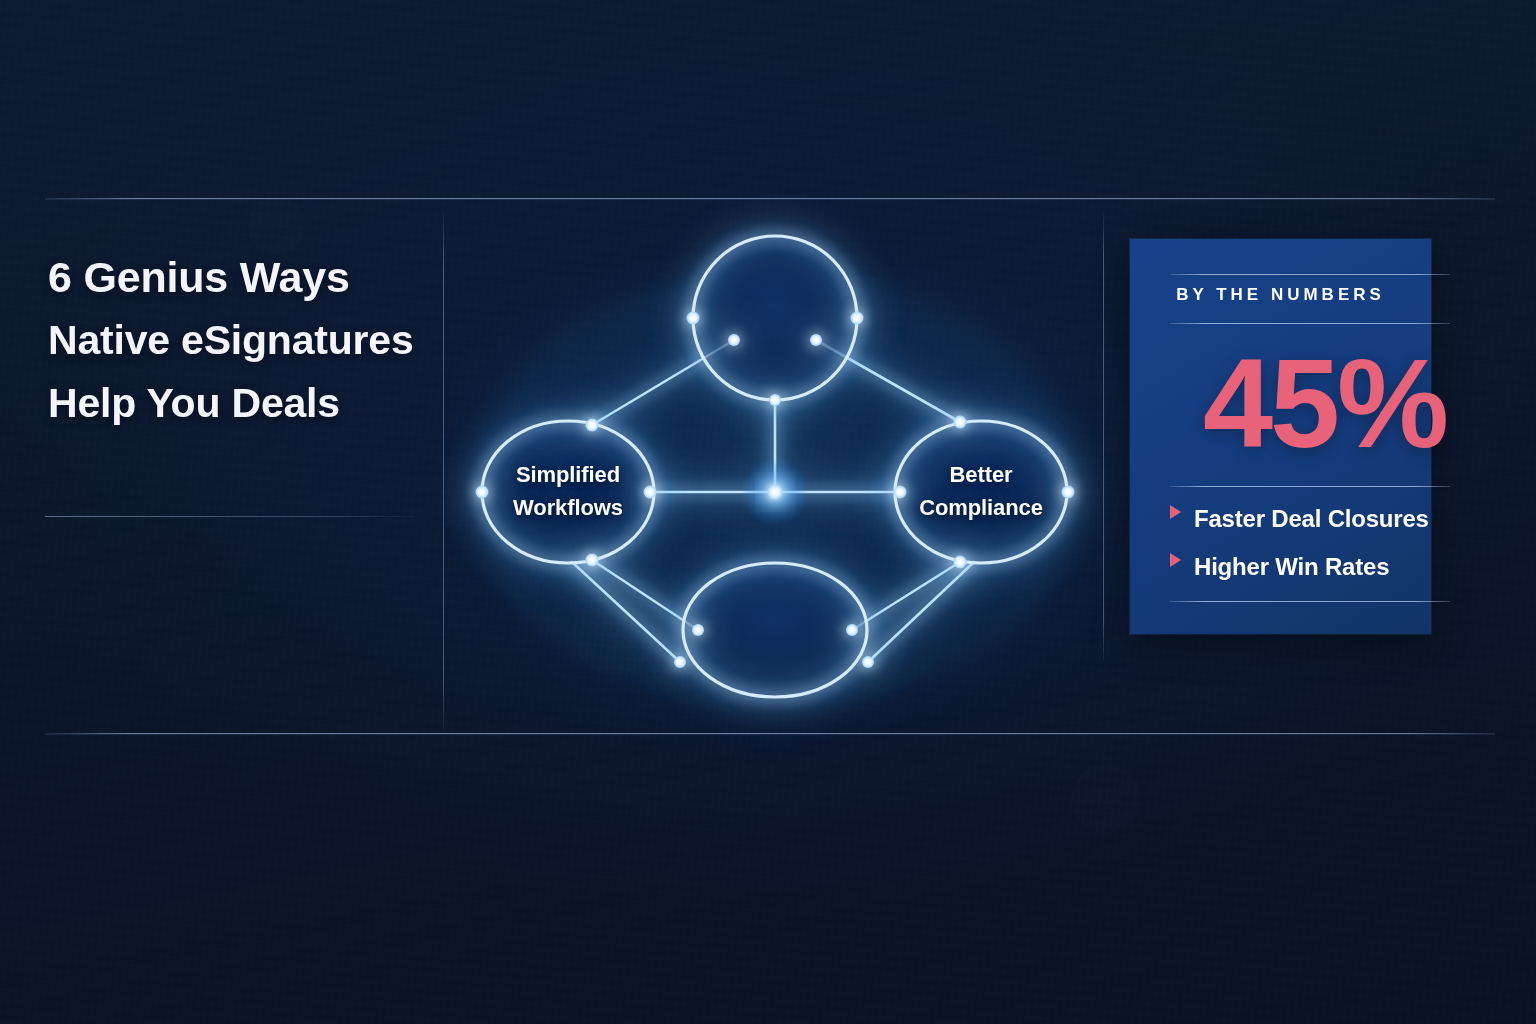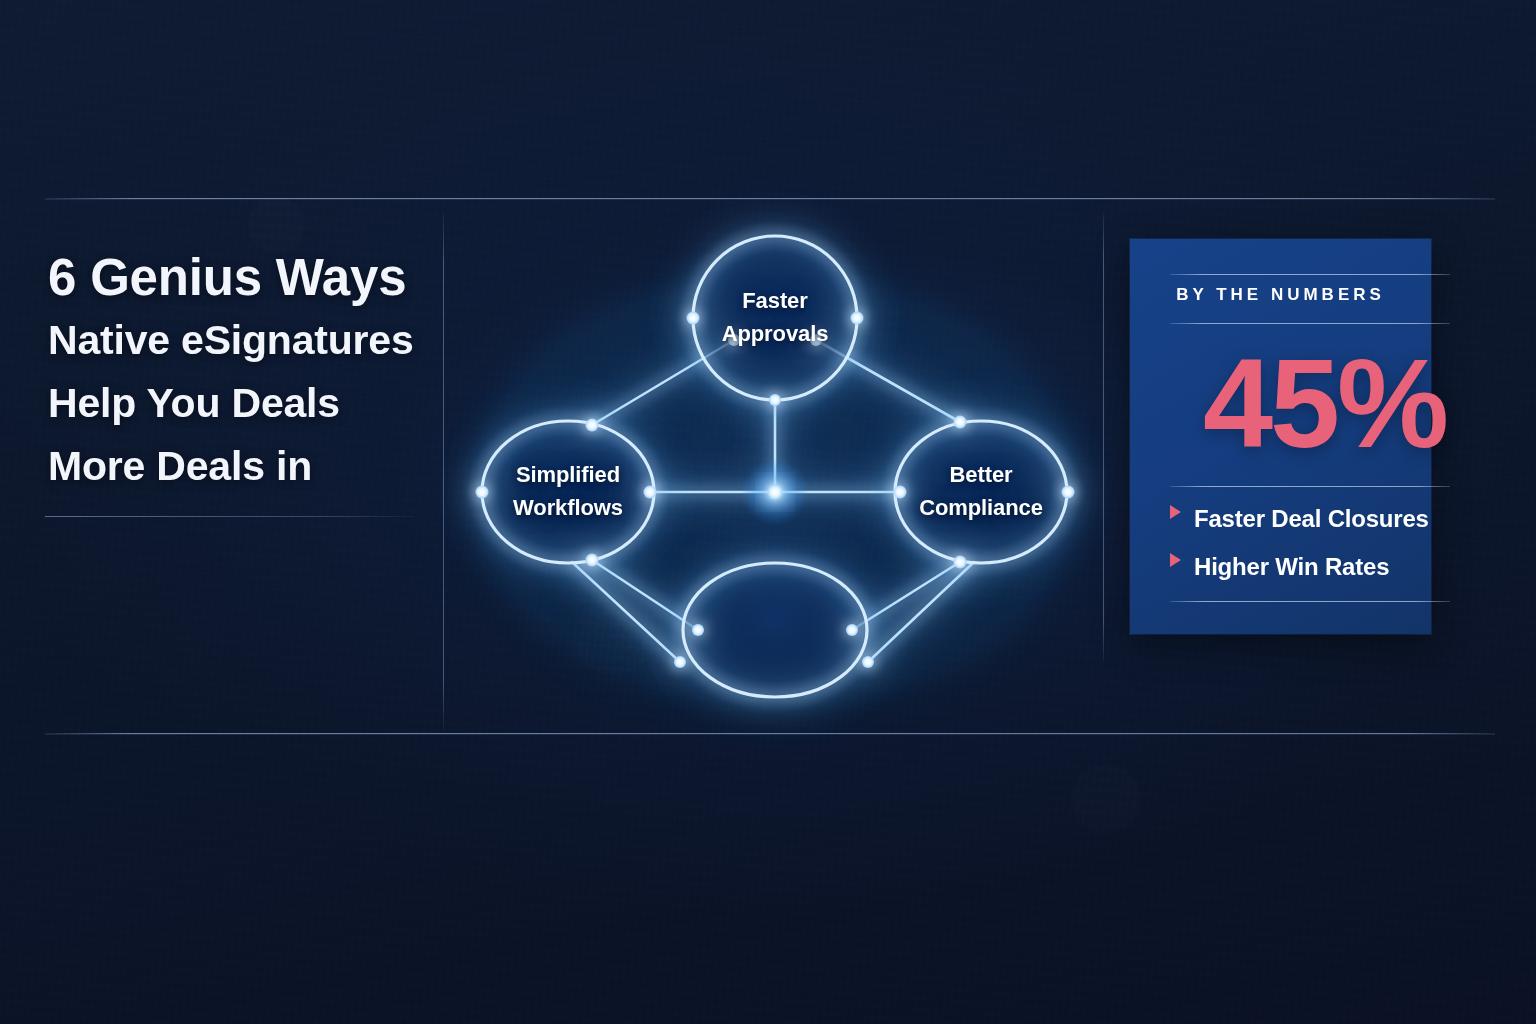--- a/index.html
+++ b/index.html
@@ -73,21 +73,21 @@
   }
   #headline .line {
     display: block;
     font-weight: 700;
     font-size: 41px;
     line-height: 63px;
     white-space: nowrap;
     text-shadow: 0 2px 10px rgba(0,0,0,0.45);
   }
   #headline .line.lead {
-    font-size: 51px;
+    font-size: 43px;
   }
 
   
   #diagram {
     position: absolute;
     left: 444px;
     top: 200px;
     width: 660px;
     height: 530px;
   }
@@ -183,21 +183,20 @@
 
   <div class="rule-h" id="rule-top"></div>
   <div class="rule-h" id="rule-bottom"></div>
   <div class="rule-v" id="divider-left"></div>
   <div class="rule-v" id="divider-right"></div>
 
   <div id="headline">
     <span class="line lead">6 Genius Ways</span>
     <span class="line">Native eSignatures</span>
     <span class="line">Help You Deals</span>
-    <span class="line">More Deals in</span>
   </div>
   <div id="rule-title"></div>
 
   <div id="diagram">
     <svg viewBox="0 0 660 530" xmlns="http://www.w3.org/2000/svg" aria-hidden="true">
       <defs>
         <filter id="glow-strong" x="-80%" y="-80%" width="260%" height="260%">
           <feGaussianBlur stdDeviation="7" result="b1"></feGaussianBlur>
           <feGaussianBlur stdDeviation="16" result="b2"></feGaussianBlur>
           <feMerge>
@@ -299,24 +298,20 @@
         <circle cx="516" cy="222" r="6.5"></circle>
         <circle cx="516" cy="362" r="6.5"></circle>
 
         <circle cx="254" cy="430" r="6.0"></circle>
         <circle cx="408" cy="430" r="6.0"></circle>
         <circle cx="236" cy="462" r="6.0"></circle>
         <circle cx="424" cy="462" r="6.0"></circle>
       </g>
     </svg>
 
-    <div class="node-label" style="left:231px; top:84px; width:200px;">
-      <div>Faster</div>
-      <div>Approvals</div>
-    </div>
 
     <div class="node-label" style="left:14px; top:258px; width:220px;">
       <div>Simplified</div>
       <div>Workflows</div>
     </div>
 
     <div class="node-label" style="left:427px; top:258px; width:220px;">
       <div>Better</div>
       <div>Compliance</div>
     </div>

